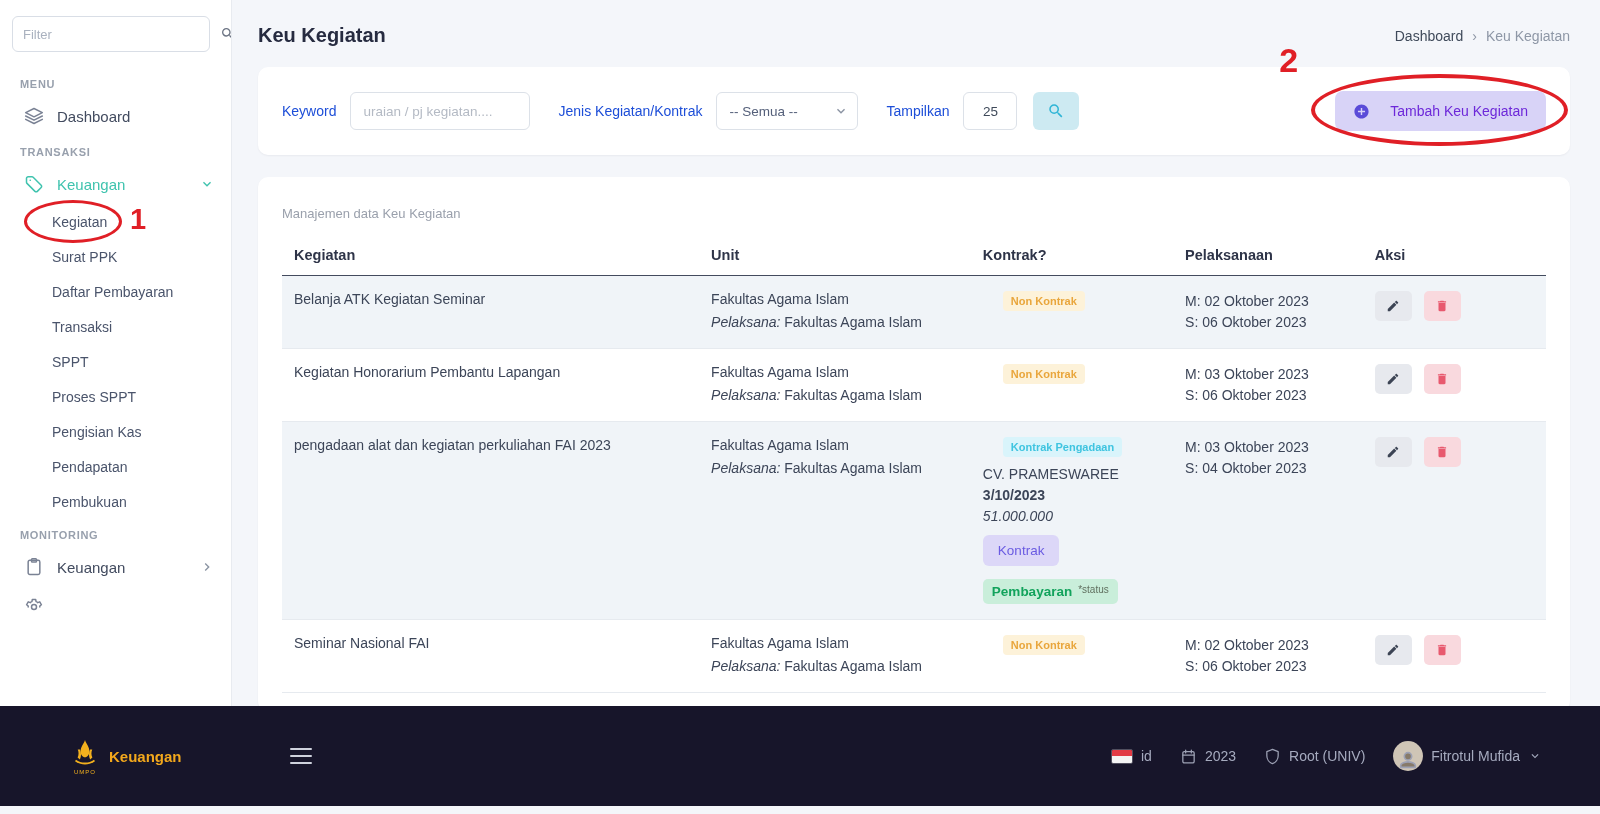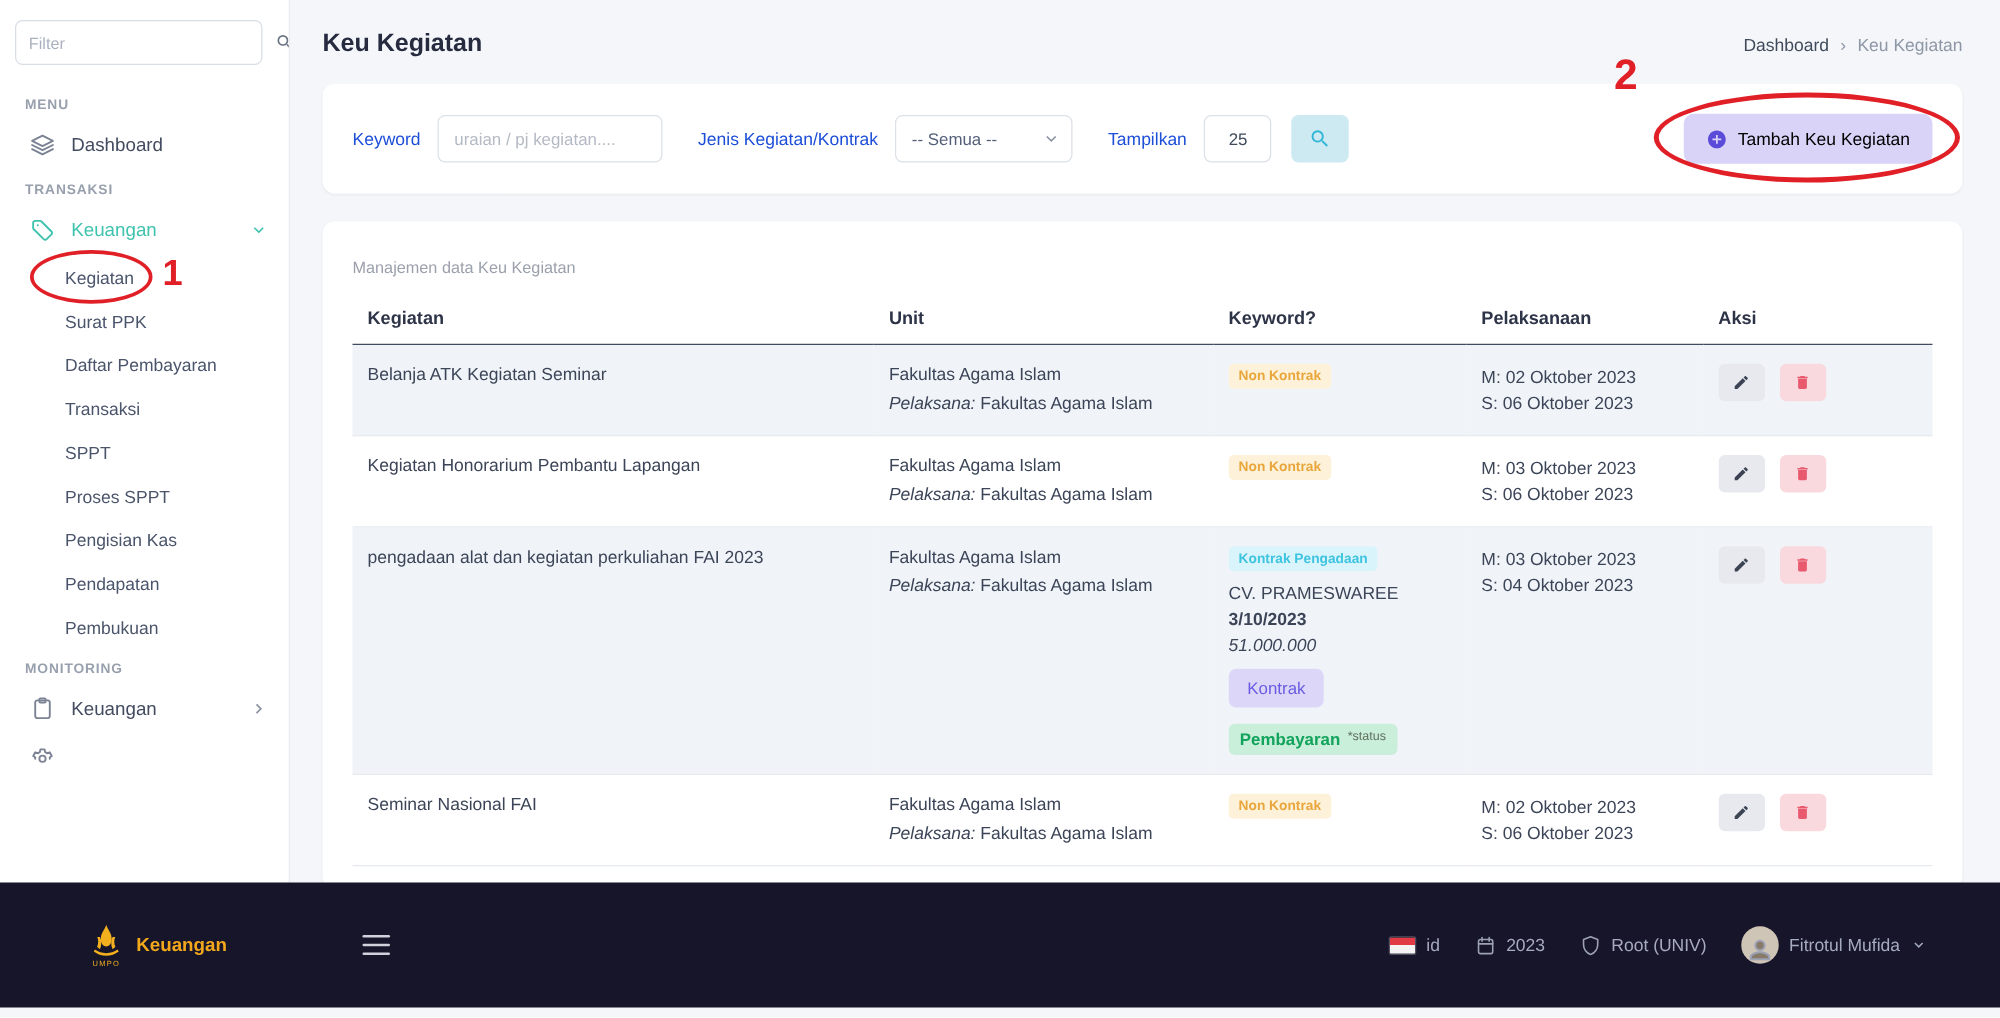--- a/index.html
+++ b/index.html
@@ -36,33 +36,33 @@
   .flabel { font-size:14px; color:#1d4ed8; white-space:nowrap; }
   .text-input { height:38px; border:1px solid #dce1e8; border-radius:6px; font-size:13.5px; padding:0 12px; color:#3f4a5a; outline:none; background:#fff; }
   .text-input::placeholder { color:#b4bac4; }
   .kw-input { width:180px; margin:0 28px 0 14px; }
   .select { width:142px; height:38px; border:1px solid #dce1e8; border-radius:6px; display:flex; align-items:center; justify-content:space-between; padding:0 8px 0 12px; font-size:13.5px; color:#55607a; margin:0 28px 0 14px; background:#fff; cursor:pointer; }
   .select svg { width:16px; height:16px; fill:#8a93a2; }
   .num-input { width:54px; text-align:center; margin:0 16px 0 14px; }
   .search-btn { width:46px; height:38px; background:#cdeaf2; border:none; border-radius:6px; display:flex; align-items:center; justify-content:center; cursor:pointer; }
   .search-btn svg { width:18px; height:18px; fill:#2fb5d6; }
   .add-wrap { margin-left:auto; position:relative; }
-  .add-btn { height:40px; padding:0 18px; background:#d8d3f7; color:#000000; border:none; border-radius:8px; font-size:14px; font-weight:500; display:flex; align-items:center; gap:8px; cursor:pointer; font-family:inherit; }
+  .add-btn { height:40px; padding:0 18px; background:#d8d3f7; color:#6d28d9; border:none; border-radius:8px; font-size:14px; font-weight:500; display:flex; align-items:center; gap:20px; cursor:pointer; font-family:inherit; }
   .add-btn svg { width:17px; height:17px; fill:#5a4bd8; }
 
   .table-card { margin-top:22px; padding:24px 24px 18px; }
   .list-title { font-size:16px; font-weight:700; color:#2a3042; }
   .list-sub { font-size:13px; color:#9aa0ac; margin:5px 0 14px; }
   table { width:100%; border-collapse:collapse; font-size:14px; }
   th { text-align:left; font-weight:700; color:#2e3448; padding:12px; border-bottom:1px solid #434b5e; font-size:14.5px; }
   td { padding:15px 12px; border-bottom:1px solid #e6eaef; vertical-align:top; color:#3c4558; }
   tr.striped td { background:#f0f4f8; }
   .pelaksana { margin-top:7px; }
   .pelaksana .lbl { font-style:italic; }
-  .badge { display:inline-block; font-size:11px; font-weight:700; padding:4px 8px; border-radius:4px; white-space:nowrap; }
+  .badge { display:inline-block; font-size:11px; font-weight:700; padding:4px 8px; border-radius:4px; white-space:nowrap;margin-left:20px; }
   .badge-warning { background:#fdf2d9; color:#e9a63c; }
   .badge-info { background:#d9f4fb; color:#3fc4e0; }
   .vendor { margin-top:9px; }
   .tanggal { margin-top:5px; font-weight:700; }
   .nilai { margin-top:5px; font-style:italic; }
   .kontrak-btn { margin-top:11px; display:inline-block; background:#dcd7f8; color:#6a5be2; border:none; border-radius:6px; padding:8px 15px; font-size:13.5px; cursor:pointer; font-family:inherit; }
   .pay-pill { margin-top:13px; display:inline-flex; align-items:flex-start; gap:6px; background:#c9eeda; border-radius:5px; padding:5px 9px; }
   .pay-pill .pay { color:#12a35c; font-weight:700; font-size:13.5px; }
   .pay-pill .note { font-size:10px; color:#60705f; }
   .date-line { line-height:1.5; }
@@ -230,21 +230,21 @@
               <col style="width:33%">
               <col style="width:21.5%">
               <col style="width:16%">
               <col style="width:15%">
               <col style="width:14.5%">
             </colgroup>
           <thead>
             <tr>
               <th>Kegiatan</th>
               <th>Unit</th>
-              <th>Keyword?</th>
+              <th>Kontrak?</th>
               <th>Pelaksanaan</th>
               <th>Aksi</th>
             </tr>
           </thead>
           <tbody>
 
             <tr class="striped">
               <td>Belanja ATK Kegiatan Seminar</td>
               <td>
                 <div>Fakultas Agama Islam</div>

